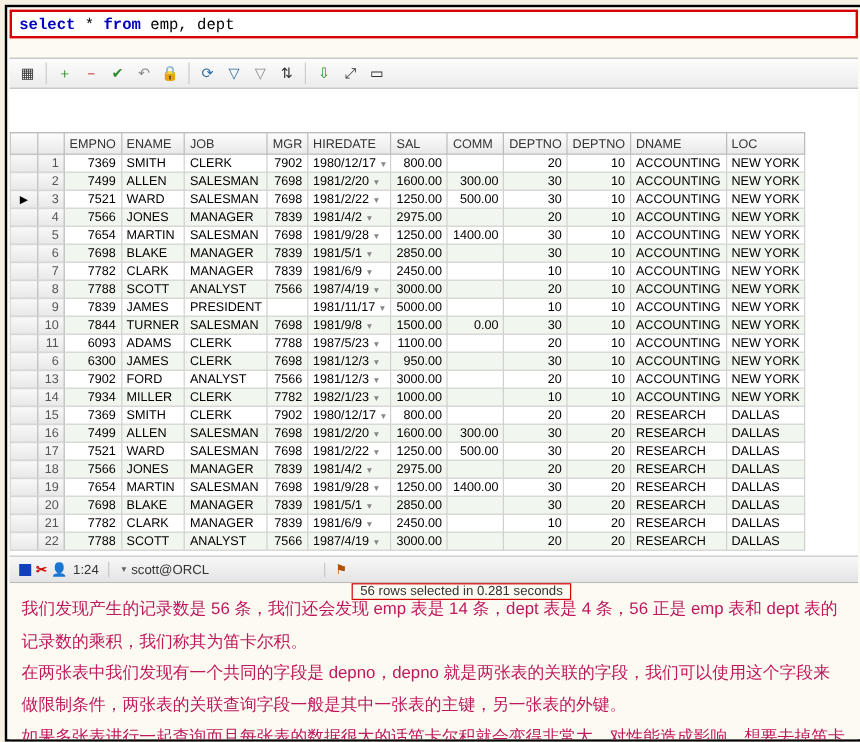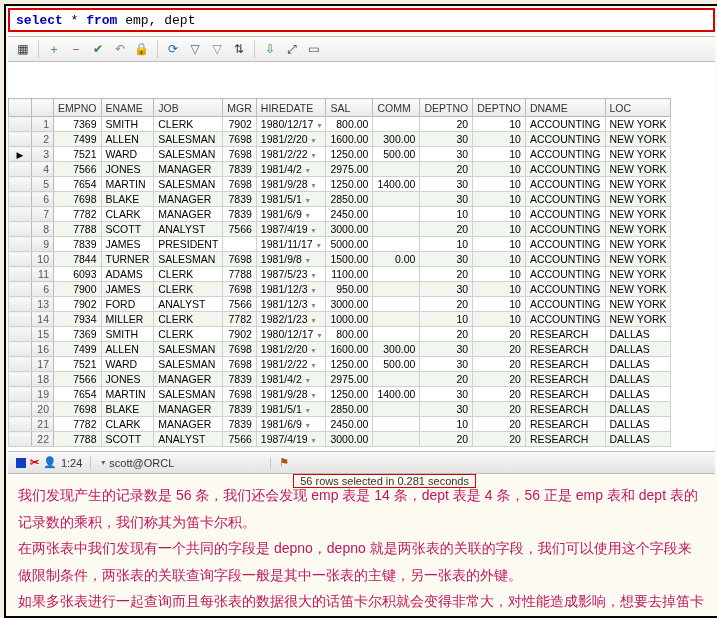--- a/index.html
+++ b/index.html
@@ -15,21 +15,21 @@
     height: 614px;
     border: 2px solid #000;
     background: #fdfaf2;
     padding: 2px;
     overflow: hidden;
   }
   .sql-bar {
     border: 2px solid #d80000;
     padding: 2px 6px;
     background: #fff;
-    margin-bottom: 4px;
+    margin-bottom: 16px;
     height: 24px;
     display: flex;
     align-items: center;
   }
   .sql-text { font-family: "Courier New", monospace; font-size: 13px; }
   .kw { color: #0000c0; font-weight: bold;}
   .body-section { background: #fff; }
   .toolbar {
     height: 26px;
     border-top: 1px solid #bbb;
@@ -326,21 +326,21 @@
               <td class="num">1100.00</td>
               <td class="num"></td>
               <td class="num">20</td>
               <td class="num">10</td>
               <td>ACCOUNTING</td>
               <td>NEW YORK</td>
             </tr>
             <tr class="even">
               <td class="rownum rownum-gutter"></td>
               <td class="rownum">6</td>
-              <td class="num">7900</td>
+              <td class="num">6300</td>
               <td>JAMES</td>
               <td>CLERK</td>
               <td class="num">7698</td>
               <td>1981/12/3<span class="caret">▾</span></td>
               <td class="num">950.00</td>
               <td class="num"></td>
               <td class="num">30</td>
               <td class="num">10</td>
               <td>ACCOUNTING</td>
               <td>NEW YORK</td>

